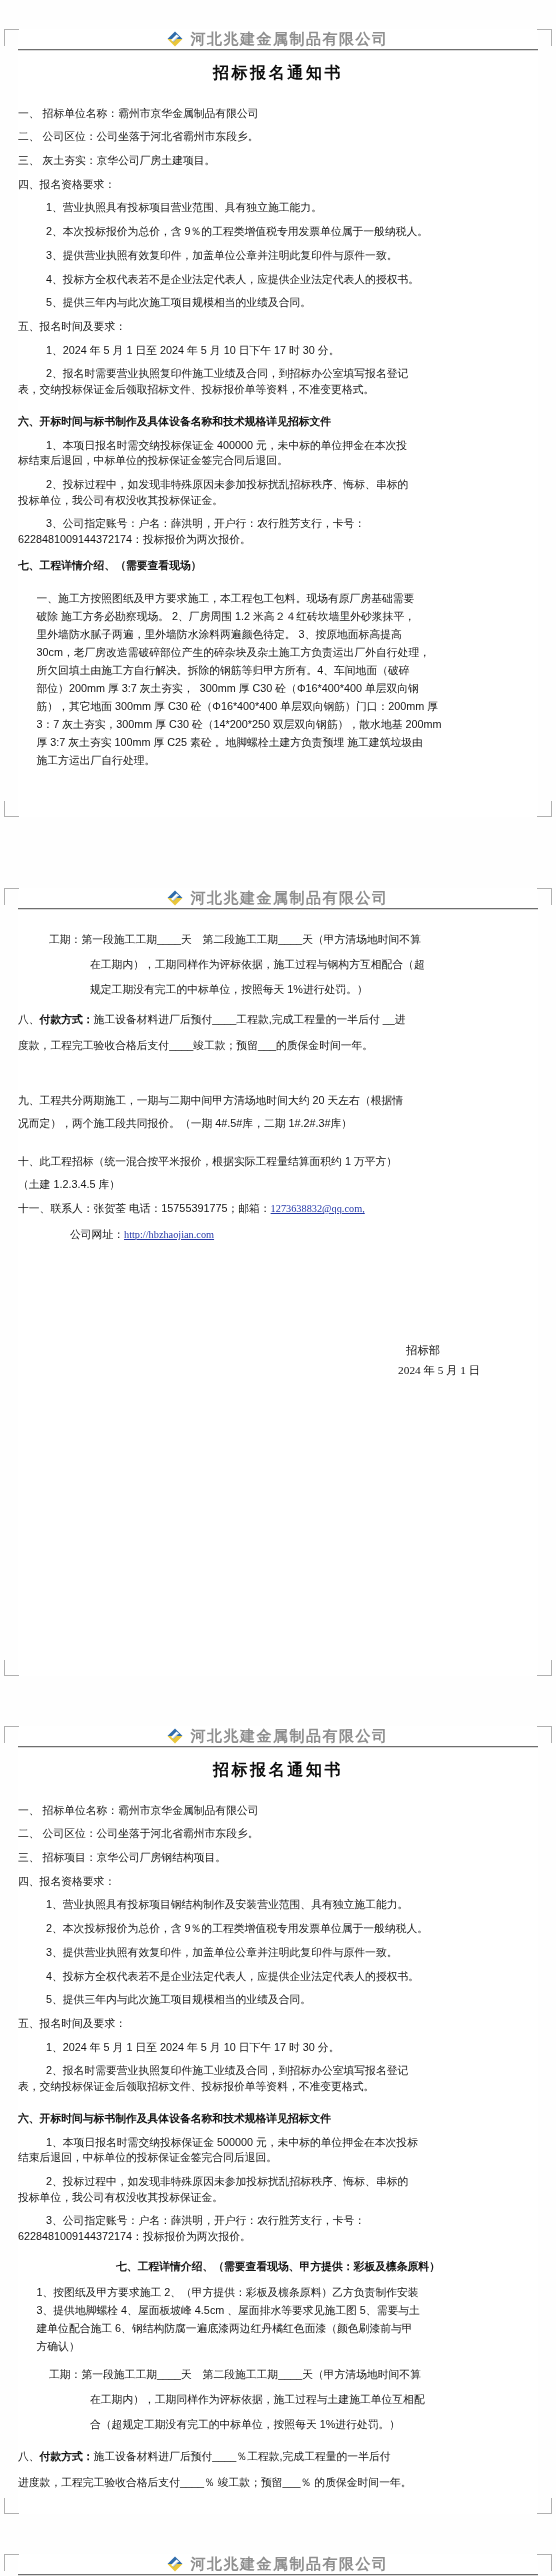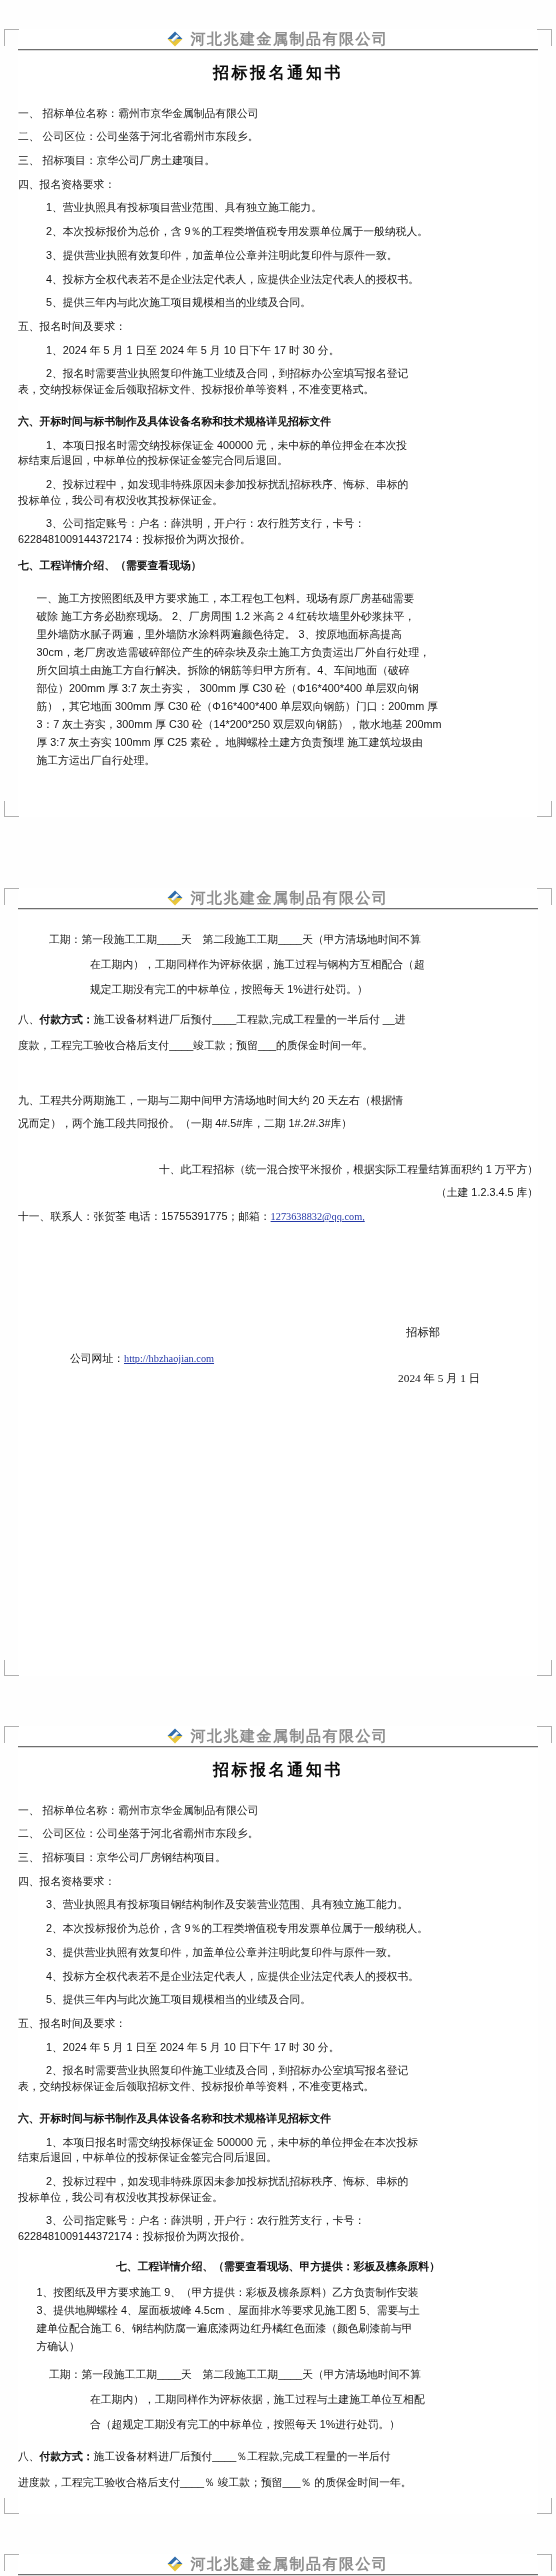--- a/index.html
+++ b/index.html
@@ -50,21 +50,21 @@
             <polygon points="8,18 19,7 24,11 13,22" fill="#ffffff"></polygon>
             <polygon points="11,21 21,11 23,13 13,23" fill="#2f6cab" opacity="0.35"></polygon>
           </svg>
         </span>
         <span class="cname">河北兆建金属制品有限公司</span>
       </div>
       <div class="rule"></div>
       <div class="blk title"><span>招标报名通知书</span></div>
       <div class="blk sec" style="margin-top: 16.5px;"><span>一、 招标单位名称：霸州市京华金属制品有限公司</span></div>
       <div class="blk sec"><span>二、 公司区位：公司坐落于河北省霸州市东段乡。</span></div>
-      <div class="blk sec"><span>三、 招标项目：京华公司厂房土建项目。</span></div>
+      <div class="blk sec"><span>三、 灰土夯实：京华公司厂房土建项目。</span></div>
       <div class="blk sec"><span>四、报名资格要求：</span></div>
       <div class="blk item"><span>1、营业执照具有投标项目营业范围、具有独立施工能力。</span></div>
       <div class="blk item"><span>2、本次投标报价为总价，含 9％的工程类增值税专用发票单位属于一般纳税人。</span></div>
       <div class="blk item"><span>3、提供营业执照有效复印件，加盖单位公章并注明此复印件与原件一致。</span></div>
       <div class="blk item"><span>4、投标方全权代表若不是企业法定代表人，应提供企业法定代表人的授权书。</span></div>
       <div class="blk item"><span>5、提供三年内与此次施工项目规模相当的业绩及合同。</span></div>
       <div class="blk sec"><span>五、报名时间及要求：</span></div>
       <div class="blk item"><span>1、2024 年 5 月 1 日至 2024 年 5 月 10 日下午 17 时 30 分。</span></div>
       <div class="blk item"><span>2、报名时需要营业执照复印件施工业绩及合同，到招标办公室填写报名登记
 表，交纳投标保证金后领取招标文件、投标报价单等资料，不准变更格式。</span></div>
@@ -104,25 +104,25 @@
         <span class="cname">河北兆建金属制品有限公司</span>
       </div>
       <div class="rule"></div>
       <div class="blk hang" style="margin-top: 17px;"><span>工期：第一段施工工期____天　第二段施工工期____天（甲方清场地时间不算
 在工期内），工期同样作为评标依据，施工过程与钢构方互相配合（超
 规定工期没有完工的中标单位，按照每天 1%进行处罚。）</span></div>
       <div class="blk pay" style="margin-top: 4.1px;"><span>八、</span><span class="bold">付款方式：</span><span>施工设备材料进厂后预付____工程款,完成工程量的一半后付 __进
 度款，工程完工验收合格后支付____竣工款；预留___的质保金时间一年。</span></div>
       <div class="blk secw" style="margin-top: 31px;"><span>九、工程共分两期施工，一期与二期中间甲方清场地时间大约 20 天左右（根据情
 况而定），两个施工段共同报价。（一期 4#.5#库，二期 1#.2#.3#库）</span></div>
-      <div class="blk secw" style="margin-top: 23px; text-align: right;"><span>十、此工程招标（统一混合按平米报价，根据实际工程量结算面积约 1 万平方）
+      <div class="blk secw" style="margin-top: 15px;"><span>十、此工程招标（统一混合按平米报价，根据实际工程量结算面积约 1 万平方）
 （土建 1.2.3.4.5 库）</span></div>
       <div class="blk contact" style="margin-top: 5.2px;"><span>十一、联系人：张贺荃 电话：15755391775；邮箱：</span><a class="lnk" href="#">1273638832@qq.com,</a></div>
+      <div class="blk site" style="margin-top: 10.3px;"><span>公司网址：</span><a class="lnk" href="#">http://hbzhaojian.com</a></div>
       <div class="blk sign" style="margin-top: 100px;"><span>招标部</span></div>
-      <div class="blk site" style="margin-top: 10.3px;"><span>公司网址：</span><a class="lnk" href="#">http://hbzhaojian.com</a></div>
       <div class="blk date" style="margin-top: 5.2px; font-family: Liberation Serif, serif;"><span>2024 年 5 月 1 日</span></div>
     </section>
     <section class="page" style="top: 1726px;">
       <div class="crop tl"></div>
       <div class="crop tr"></div>
       <div class="crop bl"></div>
       <div class="crop br"></div>
       <div class="hdr">
         <span class="logo">
           <svg viewBox="0 0 32 32" xmlns="http://www.w3.org/2000/svg">
@@ -133,38 +133,38 @@
           </svg>
         </span>
         <span class="cname">河北兆建金属制品有限公司</span>
       </div>
       <div class="rule"></div>
       <div class="blk title"><span>招标报名通知书</span></div>
       <div class="blk sec" style="margin-top: 16.5px;"><span>一、 招标单位名称：霸州市京华金属制品有限公司</span></div>
       <div class="blk sec"><span>二、 公司区位：公司坐落于河北省霸州市东段乡。</span></div>
       <div class="blk sec"><span>三、 招标项目：京华公司厂房钢结构项目。</span></div>
       <div class="blk sec"><span>四、报名资格要求：</span></div>
-      <div class="blk item"><span>3、营业执照具有投标项目钢结构制作及安装营业范围、具有独立施工能力。</span></div>
+      <div class="blk item"><span>1、营业执照具有投标项目钢结构制作及安装营业范围、具有独立施工能力。</span></div>
       <div class="blk item"><span>2、本次投标报价为总价，含 9％的工程类增值税专用发票单位属于一般纳税人。</span></div>
       <div class="blk item"><span>3、提供营业执照有效复印件，加盖单位公章并注明此复印件与原件一致。</span></div>
       <div class="blk item"><span>4、投标方全权代表若不是企业法定代表人，应提供企业法定代表人的授权书。</span></div>
       <div class="blk item"><span>5、提供三年内与此次施工项目规模相当的业绩及合同。</span></div>
       <div class="blk sec"><span>五、报名时间及要求：</span></div>
       <div class="blk item"><span>1、2024 年 5 月 1 日至 2024 年 5 月 10 日下午 17 时 30 分。</span></div>
       <div class="blk item"><span>2、报名时需要营业执照复印件施工业绩及合同，到招标办公室填写报名登记
 表，交纳投标保证金后领取招标文件、投标报价单等资料，不准变更格式。</span></div>
       <div class="blk sec bold" style="margin-top: 17px;"><span>六、开标时间与标书制作及具体设备名称和技术规格详见招标文件</span></div>
       <div class="blk item"><span>1、本项日报名时需交纳投标保证金 500000 元，未中标的单位押金在本次投标
 结束后退回，中标单位的投标保证金签完合同后退回。</span></div>
       <div class="blk item"><span>2、投标过程中，如发现非特殊原因未参加投标扰乱招标秩序、悔标、串标的
 投标单位，我公司有权没收其投标保证金。</span></div>
       <div class="blk item"><span>3、公司指定账号：户名：薛洪明，开户行：农行胜芳支行，卡号：
 6228481009144372174：投标报价为两次报价。</span></div>
       <div class="blk sec bold" style="margin-top: 15px; text-align: center;"><span>七、工程详情介绍、（需要查看现场、甲方提供：彩板及檩条原料）</span></div>
-      <div class="blk para" style="margin-top: 7.2px;"><span>1、按图纸及甲方要求施工 9、（甲方提供：彩板及檩条原料）乙方负责制作安装
+      <div class="blk para" style="margin-top: 7.2px;"><span>1、按图纸及甲方要求施工 2、（甲方提供：彩板及檩条原料）乙方负责制作安装
 3、提供地脚螺栓 4、屋面板坡峰 4.5cm 、屋面排水等要求见施工图 5、需要与土
 建单位配合施工 6、钢结构防腐一遍底漆两边红丹橘红色面漆（颜色刷漆前与甲
 方确认）</span></div>
       <div class="blk hang" style="margin-top: 7.2px;"><span>工期：第一段施工工期____天　第二段施工工期____天（甲方清场地时间不算
 在工期内），工期同样作为评标依据，施工过程与土建施工单位互相配
 合（超规定工期没有完工的中标单位，按照每天 1%进行处罚。）</span></div>
       <div class="blk pay" style="margin-top: 6.2px;"><span>八、</span><span class="bold">付款方式：</span><span>施工设备材料进厂后预付____％工程款,完成工程量的一半后付
 进度款，工程完工验收合格后支付____％ 竣工款；预留___％ 的质保金时间一年。</span></div>
     </section>
     <section class="page" style="top: 2554px;">

